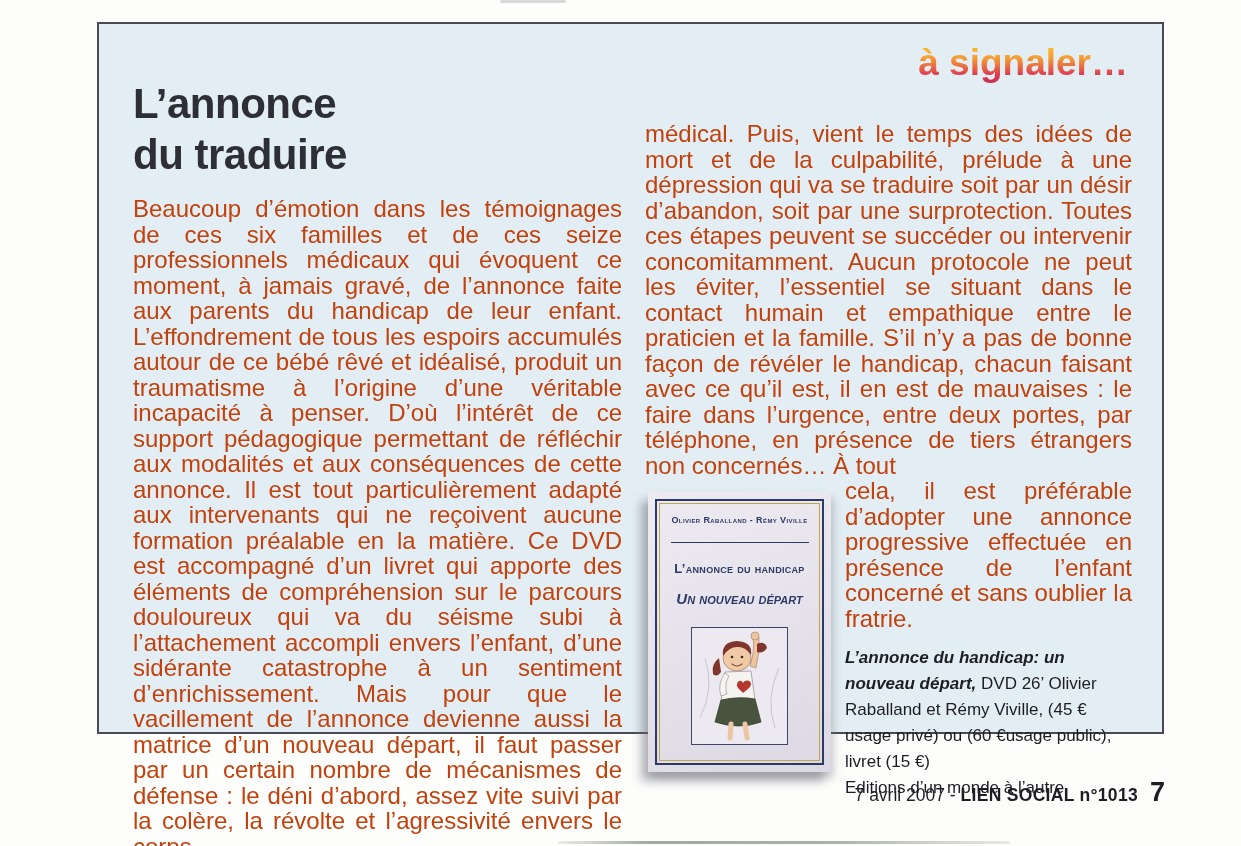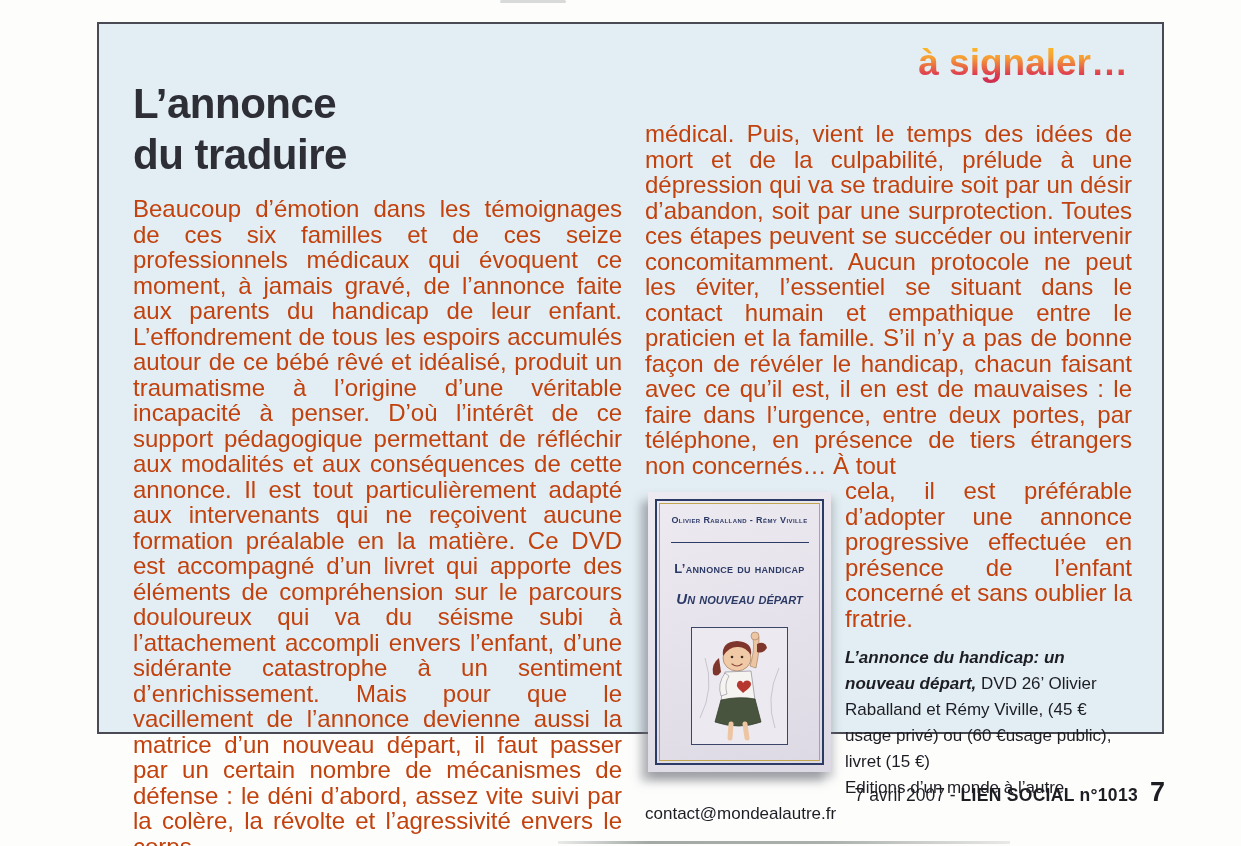--- a/index.html
+++ b/index.html
@@ -152,19 +152,18 @@
         </div>
       </div>
     </div>
   </div>
 
   <p class="body-serif">cela, il est préférable d’adopter une annonce progressive effectuée en présence de l’enfant concerné et sans oublier la fratrie.</p>
 
   <div class="caption">
     <span class="lead">L’annonce du handicap: un nouveau départ,</span><span> DVD 26’ Olivier Raballand et Rémy Viville, (45 € usage privé) ou (60 €usage public), livret (15 €)</span>
     <div class="caption-line">Editions d’un monde à l’autre</div>
-    <div class="caption-line">contact@mondealautre.fr</div>
   </div>
 </div>
 
 <div class="footer">
   <span>7 avril 2007 - </span><span class="mag">LIEN SOCIAL n°1013</span><span class="pagenum">7</span>
 </div>
 
 </body></html>

